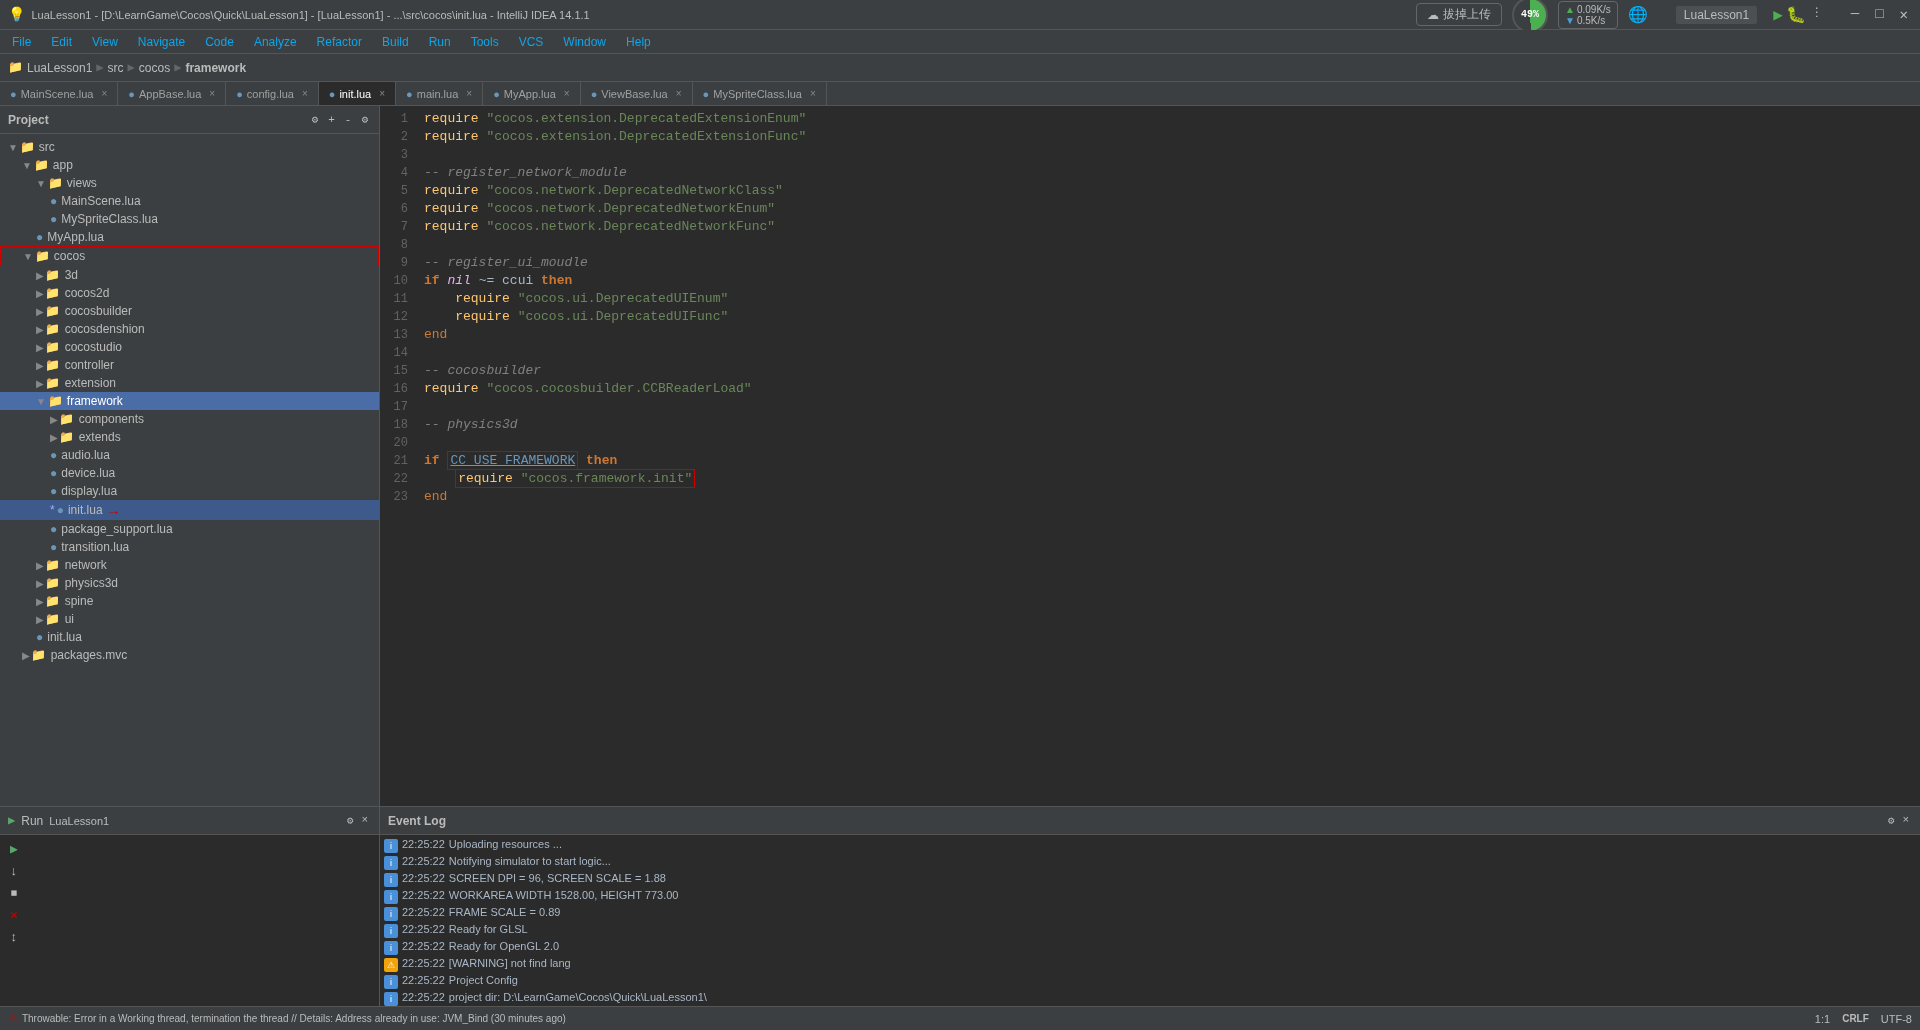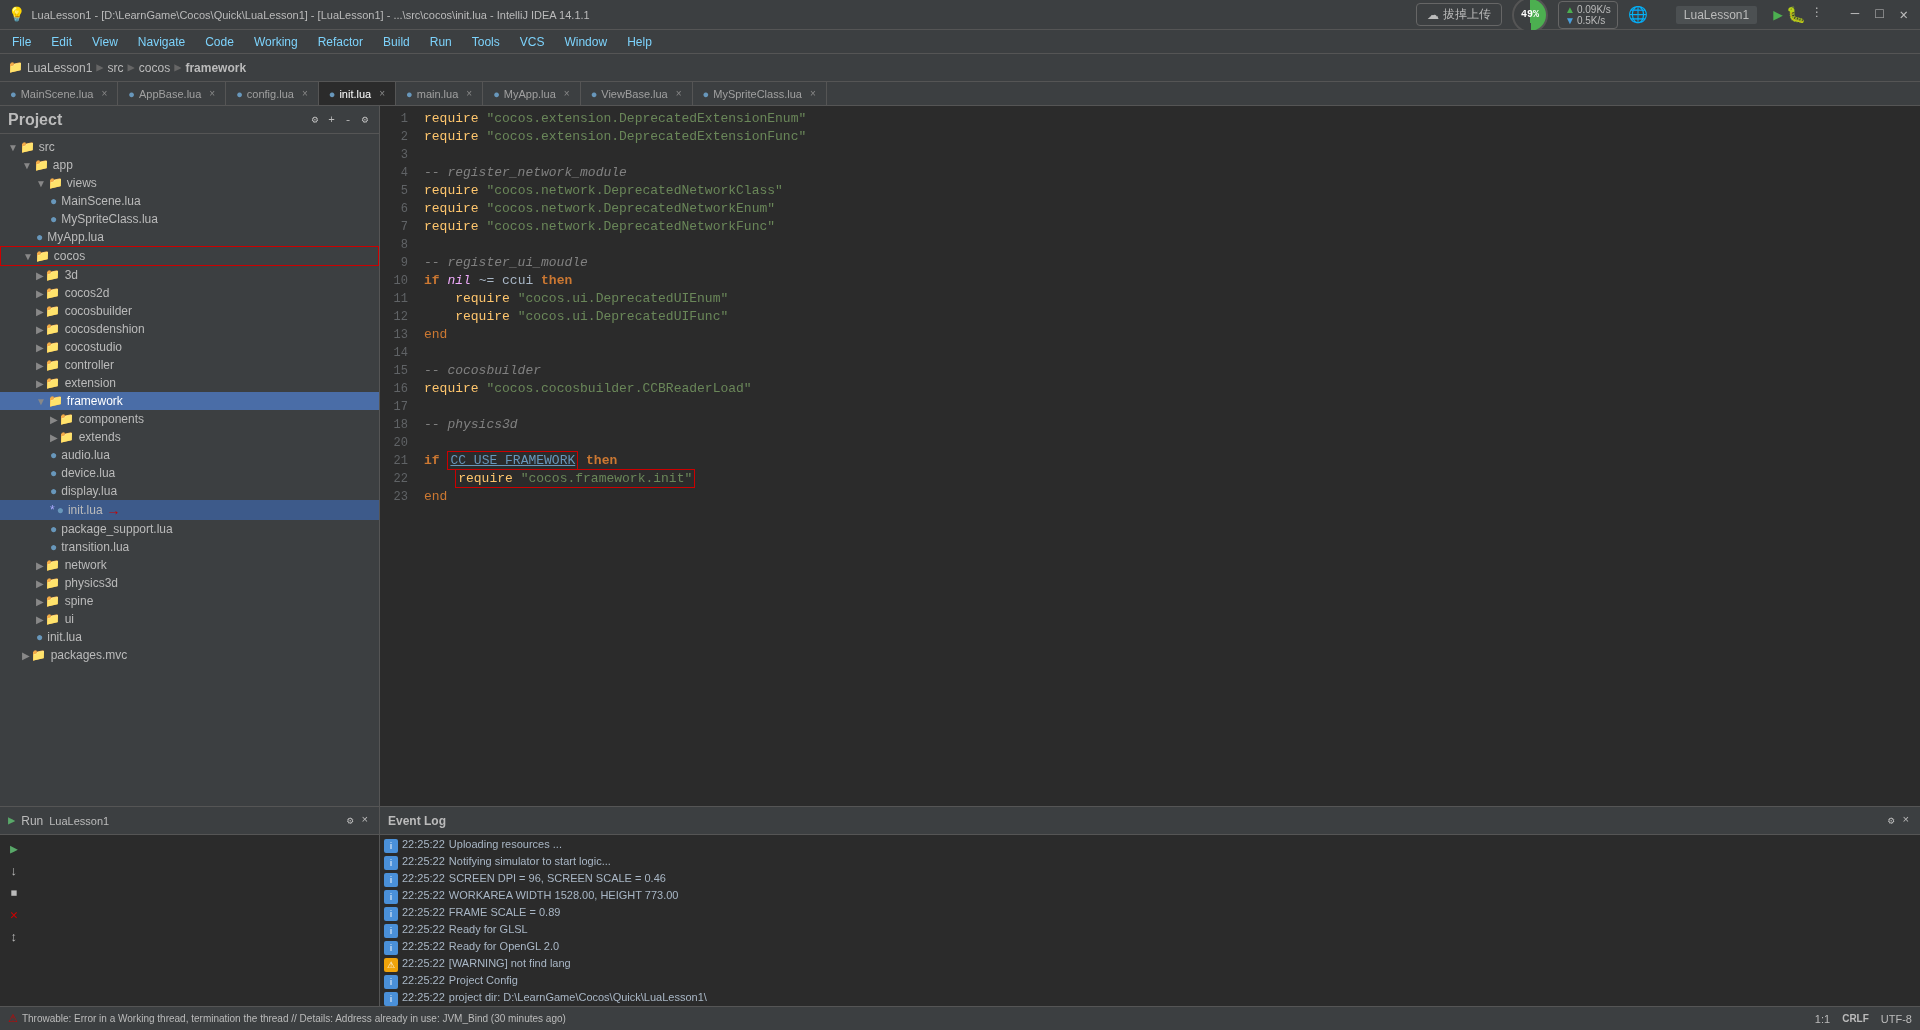--- a/index.html
+++ b/index.html
@@ -39,21 +39,21 @@
     #menu-bar {
       background: #3c3f41;
       height: 24px;
       display: flex;
       align-items: center;
       padding: 0 4px;
       border-bottom: 1px solid #555;
       gap: 4px;
     }
     .menu-item {
-      color: #7dd3fc;
+      color: #0ea5e9;
       font-size: 12px;
       font-family: Arial, sans-serif;
       padding: 2px 8px;
       cursor: pointer;
     }
 
     
     #tabs-bar {
       background: #3c3f41;
       height: 24px;
@@ -96,21 +96,21 @@
       background: #3c3f41;
       display: flex;
       align-items: center;
       padding: 0 8px;
       border-bottom: 1px solid #555;
       justify-content: space-between;
     }
     #sidebar-title {
       color: #bbbbbb;
       font-family: Arial, sans-serif;
-      font-size: 16px;
+      font-size: 12px;
       font-weight: bold;
     }
     #sidebar-content {
       flex: 1;
       overflow-y: auto;
       padding: 4px 0;
     }
     #sidebar-content::-webkit-scrollbar { width: 8px; }
     #sidebar-content::-webkit-scrollbar-track { background: #3c3f41; }
     #sidebar-content::-webkit-scrollbar-thumb { background: #555; }
@@ -397,21 +397,21 @@
       </div>
     </div>
   </div>
 
   <div id="menu-bar">
     <div class="menu-item">File</div>
     <div class="menu-item">Edit</div>
     <div class="menu-item">View</div>
     <div class="menu-item">Navigate</div>
     <div class="menu-item">Code</div>
-    <div class="menu-item">Working</div>
+    <div class="menu-item">Analyze</div>
     <div class="menu-item">Refactor</div>
     <div class="menu-item">Build</div>
     <div class="menu-item">Run</div>
     <div class="menu-item">Tools</div>
     <div class="menu-item">VCS</div>
     <div class="menu-item">Window</div>
     <div class="menu-item">Help</div>
 
   </div>
 
@@ -808,21 +808,21 @@
             <span class="log-text">Uploading resources ...</span>
           </div>
           <div class="log-line">
             <span class="log-icon info">i</span>
             <span class="log-timestamp">22:25:22</span>
             <span class="log-text">Notifying simulator to start logic...</span>
           </div>
           <div class="log-line">
             <span class="log-icon info">i</span>
             <span class="log-timestamp">22:25:22</span>
-            <span class="log-text">SCREEN DPI = 96, SCREEN SCALE = 0.46</span>
+            <span class="log-text">SCREEN DPI = 96, SCREEN SCALE = 1.88</span>
           </div>
           <div class="log-line">
             <span class="log-icon info">i</span>
             <span class="log-timestamp">22:25:22</span>
             <span class="log-text">WORKAREA WIDTH 1528.00, HEIGHT 773.00</span>
           </div>
           <div class="log-line">
             <span class="log-icon info">i</span>
             <span class="log-timestamp">22:25:22</span>
             <span class="log-text">FRAME SCALE = 0.89</span>

